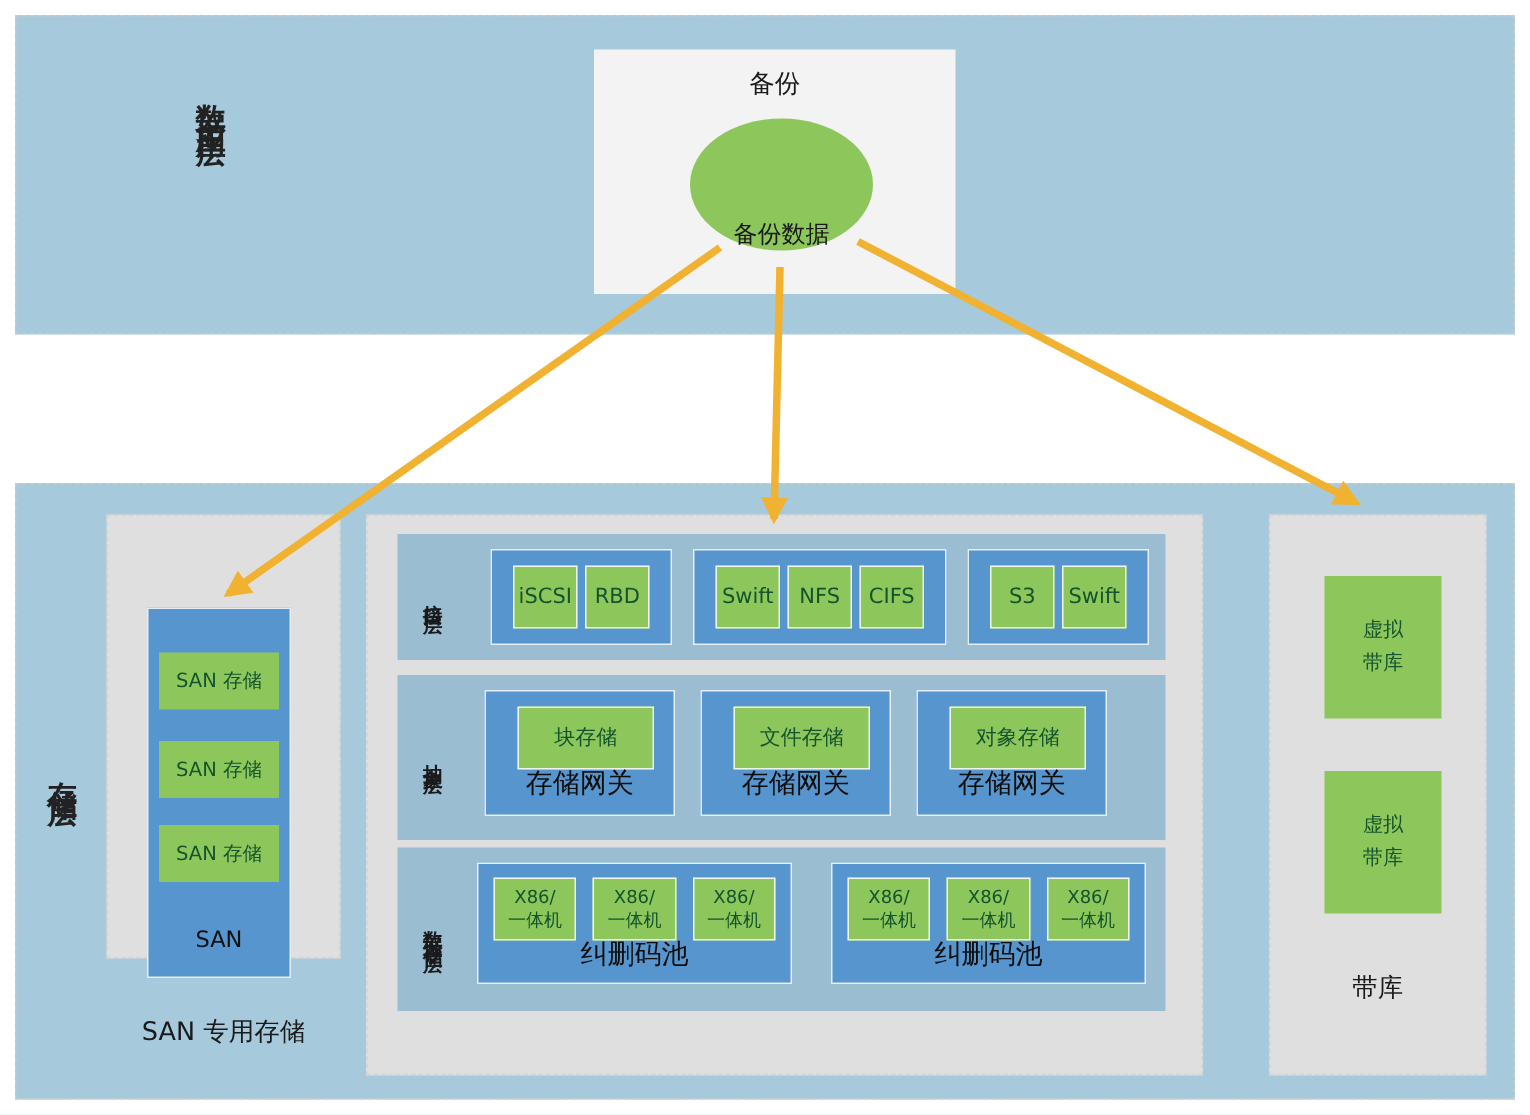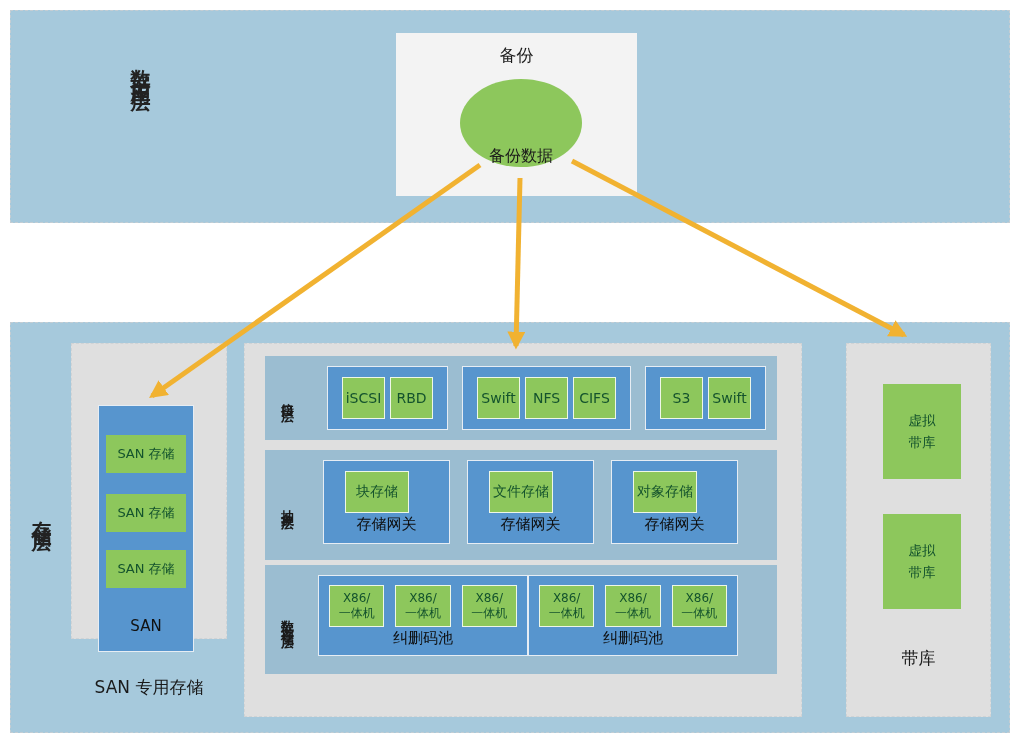--- a/index.html
+++ b/index.html
@@ -150,32 +150,32 @@
     display:flex; gap:17px;
   }
   .gateway {
     position:relative;
     width:127px; height:84px;
     background:#5795ce;
     border:1px solid #e6edf4;
   }
   .gateway .gcell {
     position:absolute; left:21px; top:10px;
-    width:64px; height:42px;
+    width:91px; height:42px;
   }
   .blue-label {
     position:absolute; bottom:9px; left:0; right:0;
     text-align:center;
-    font-size:15px; color:#0d0d0d;
+    font-size:18px; color:#0d0d0d;
   }
 
   
   .pools {
     position:absolute; left:53px; top:10px;
-    display:flex; gap:0;
+    display:flex; gap:26px;
   }
   .pool {
     position:relative;
     width:210px; height:81px;
     background:#5795ce;
     border:1px solid #e6edf4;
     padding:9px 10px 0 10px;
   }
   .nodes { display:flex; gap:11px; }
   .node {

